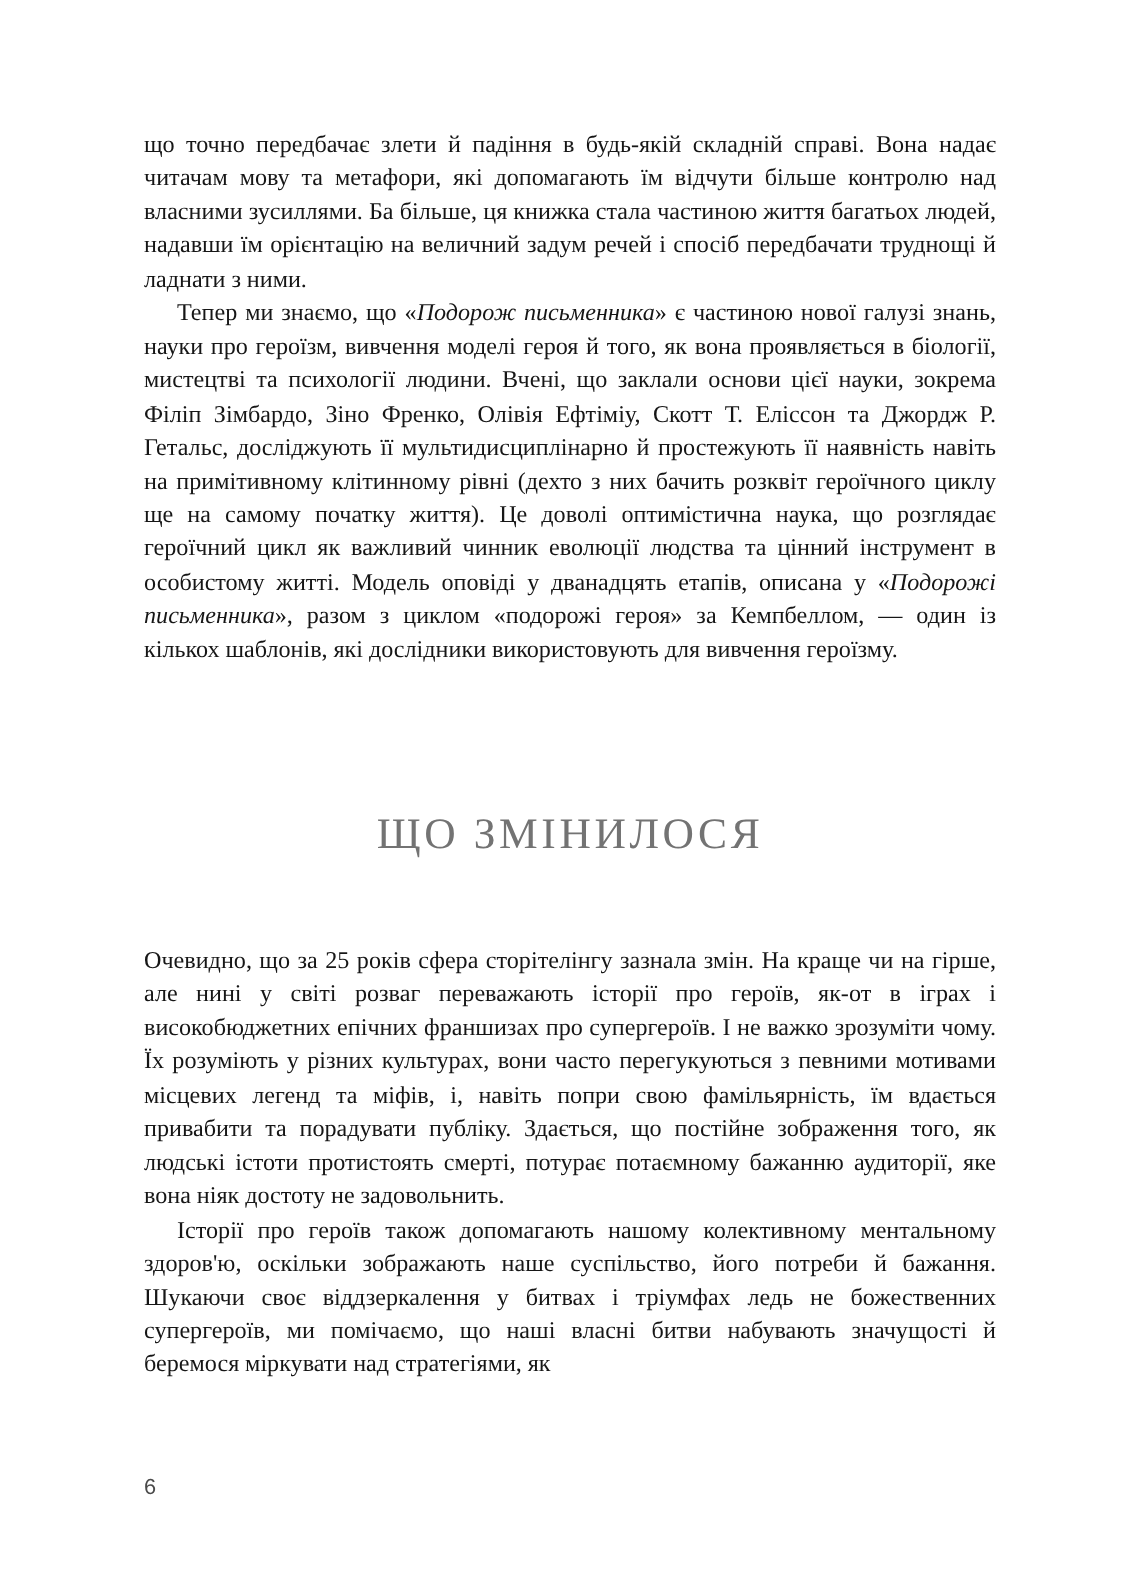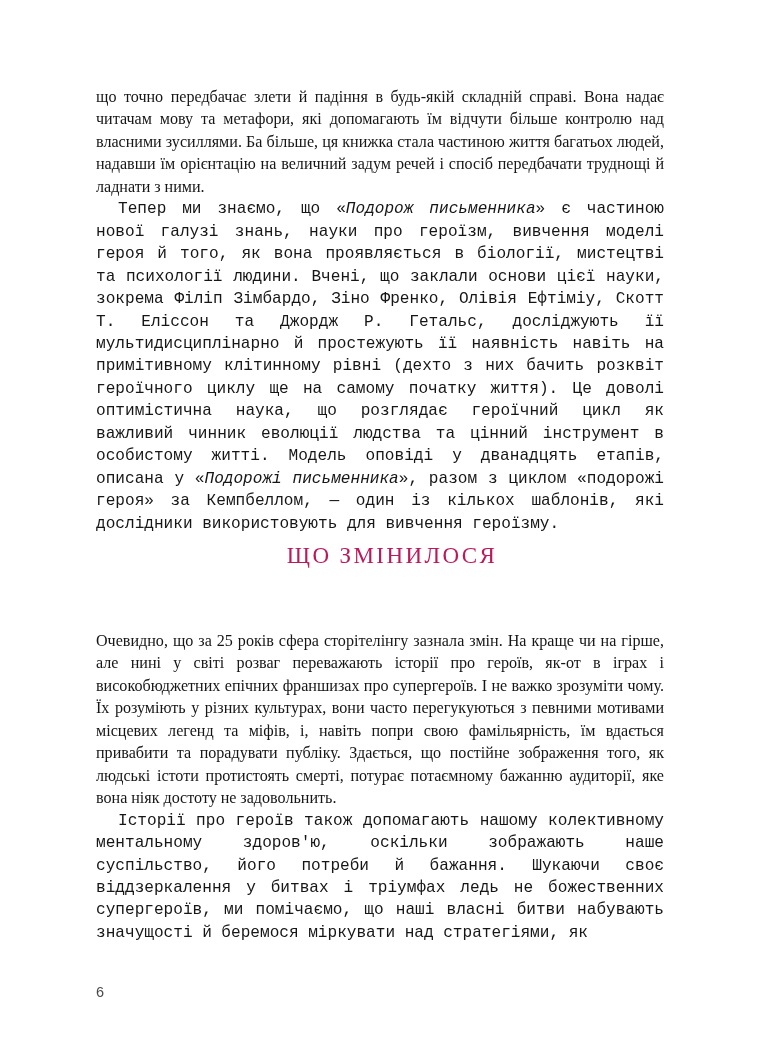--- a/index.html
+++ b/index.html
@@ -33,39 +33,38 @@
     color: #161616;
     text-align: justify;
     text-justify: inter-word;
     -webkit-hyphens: manual;
     hyphens: manual;
     word-spacing: -0.1px;
   }
 
   p.indent {
     text-indent: 22px;
-    font-family: Liberation Mono, monospace;
   }
 
   p.no-indent {
     text-indent: 0;
   }
 
   .section-heading {
     position: absolute;
-    left: 108px;
+    left: 96px;
     top: 539px;
     width: 568px;
     margin: 0;
     text-align: center;
     font-family: "Liberation Serif", "DejaVu Serif", serif;
-    font-size: 23px;
+    font-size: 29px;
     font-weight: 400;
     letter-spacing: 2.4px;
-    color: #be185d;
+    color: #737373;
     line-height: 34px;
   }
 
   .block-two {
     position: absolute;
     left: 96px;
     top: 630px;
     width: 568px;
   }
 

